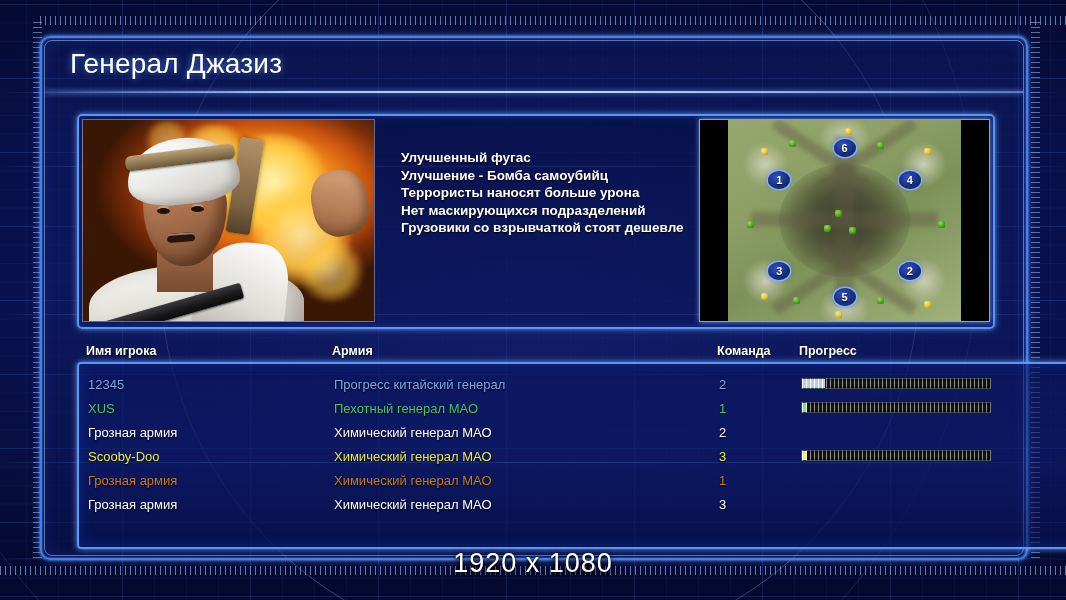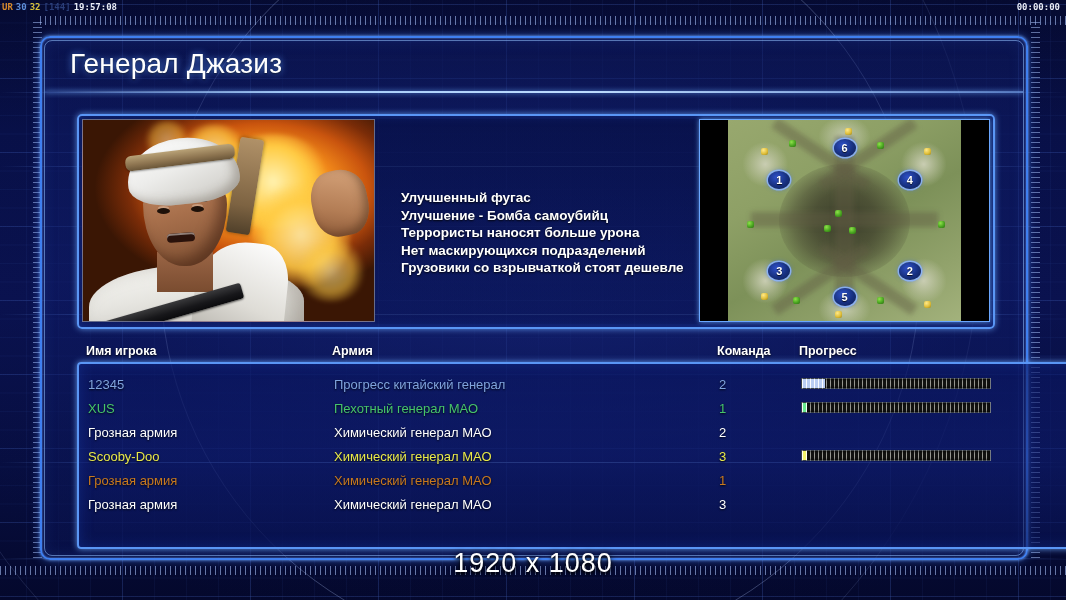--- a/index.html
+++ b/index.html
@@ -212,21 +212,21 @@
     background: linear-gradient(180deg, #b09168 0%, #7d6342 70%, #50402a 100%);
     transform: rotate(9deg);
     border-radius: 3px;
     box-shadow: 0 0 4px rgba(0,0,0,0.45);
   }
 
   
   .desc {
     flex: 1 1 auto;
     position: relative;
-    padding: 70px 0 0 26px;
+    padding: 30px 0 0 26px;
     background: linear-gradient(180deg, rgba(6,14,66,0.35), rgba(8,18,80,0.25));
   }
   .desc-line {
     font-size: 13.5px;
     color: #ffffff;
     line-height: 17.6px;
     white-space: nowrap;
     text-shadow: 0 1px 2px rgba(0,0,0,0.9);
     font-weight: 600;
   }
@@ -358,24 +358,20 @@
   <div class="bg-bright-line" style="top:166px"></div>
   <div class="bg-bright-line" style="top:314px"></div>
   <div class="bg-bright-line" style="top:462px"></div>
   <div class="bg-bright-line" style="top:558px"></div>
 
   <div class="ruler-h" style="left:40px; right:0; top:16px;"></div>
   <div class="ruler-h" style="left:0; right:0; top:566px;"></div>
   <div class="ruler-v" style="left:33px; top:22px; bottom:40px;"></div>
   <div class="ruler-v" style="right:26px; top:22px; bottom:40px;"></div>
 
-  <div class="topbar">
-    <div class="tb-left"><span class="tb-ur">UR</span><span class="tb-n1">30</span><span class="tb-n2">32</span><span class="tb-br">[144]</span><span class="tb-time">19:57:08</span></div>
-    <div class="tb-right">00:00:00</div>
-  </div>
 
   <div class="frame">
     <div class="frame-inner-line"></div>
 
     <div class="title">Генерал Джазиз</div>
     <div class="title-underline"></div>
 
     <div class="info-panel">
 
       <div class="portrait">

